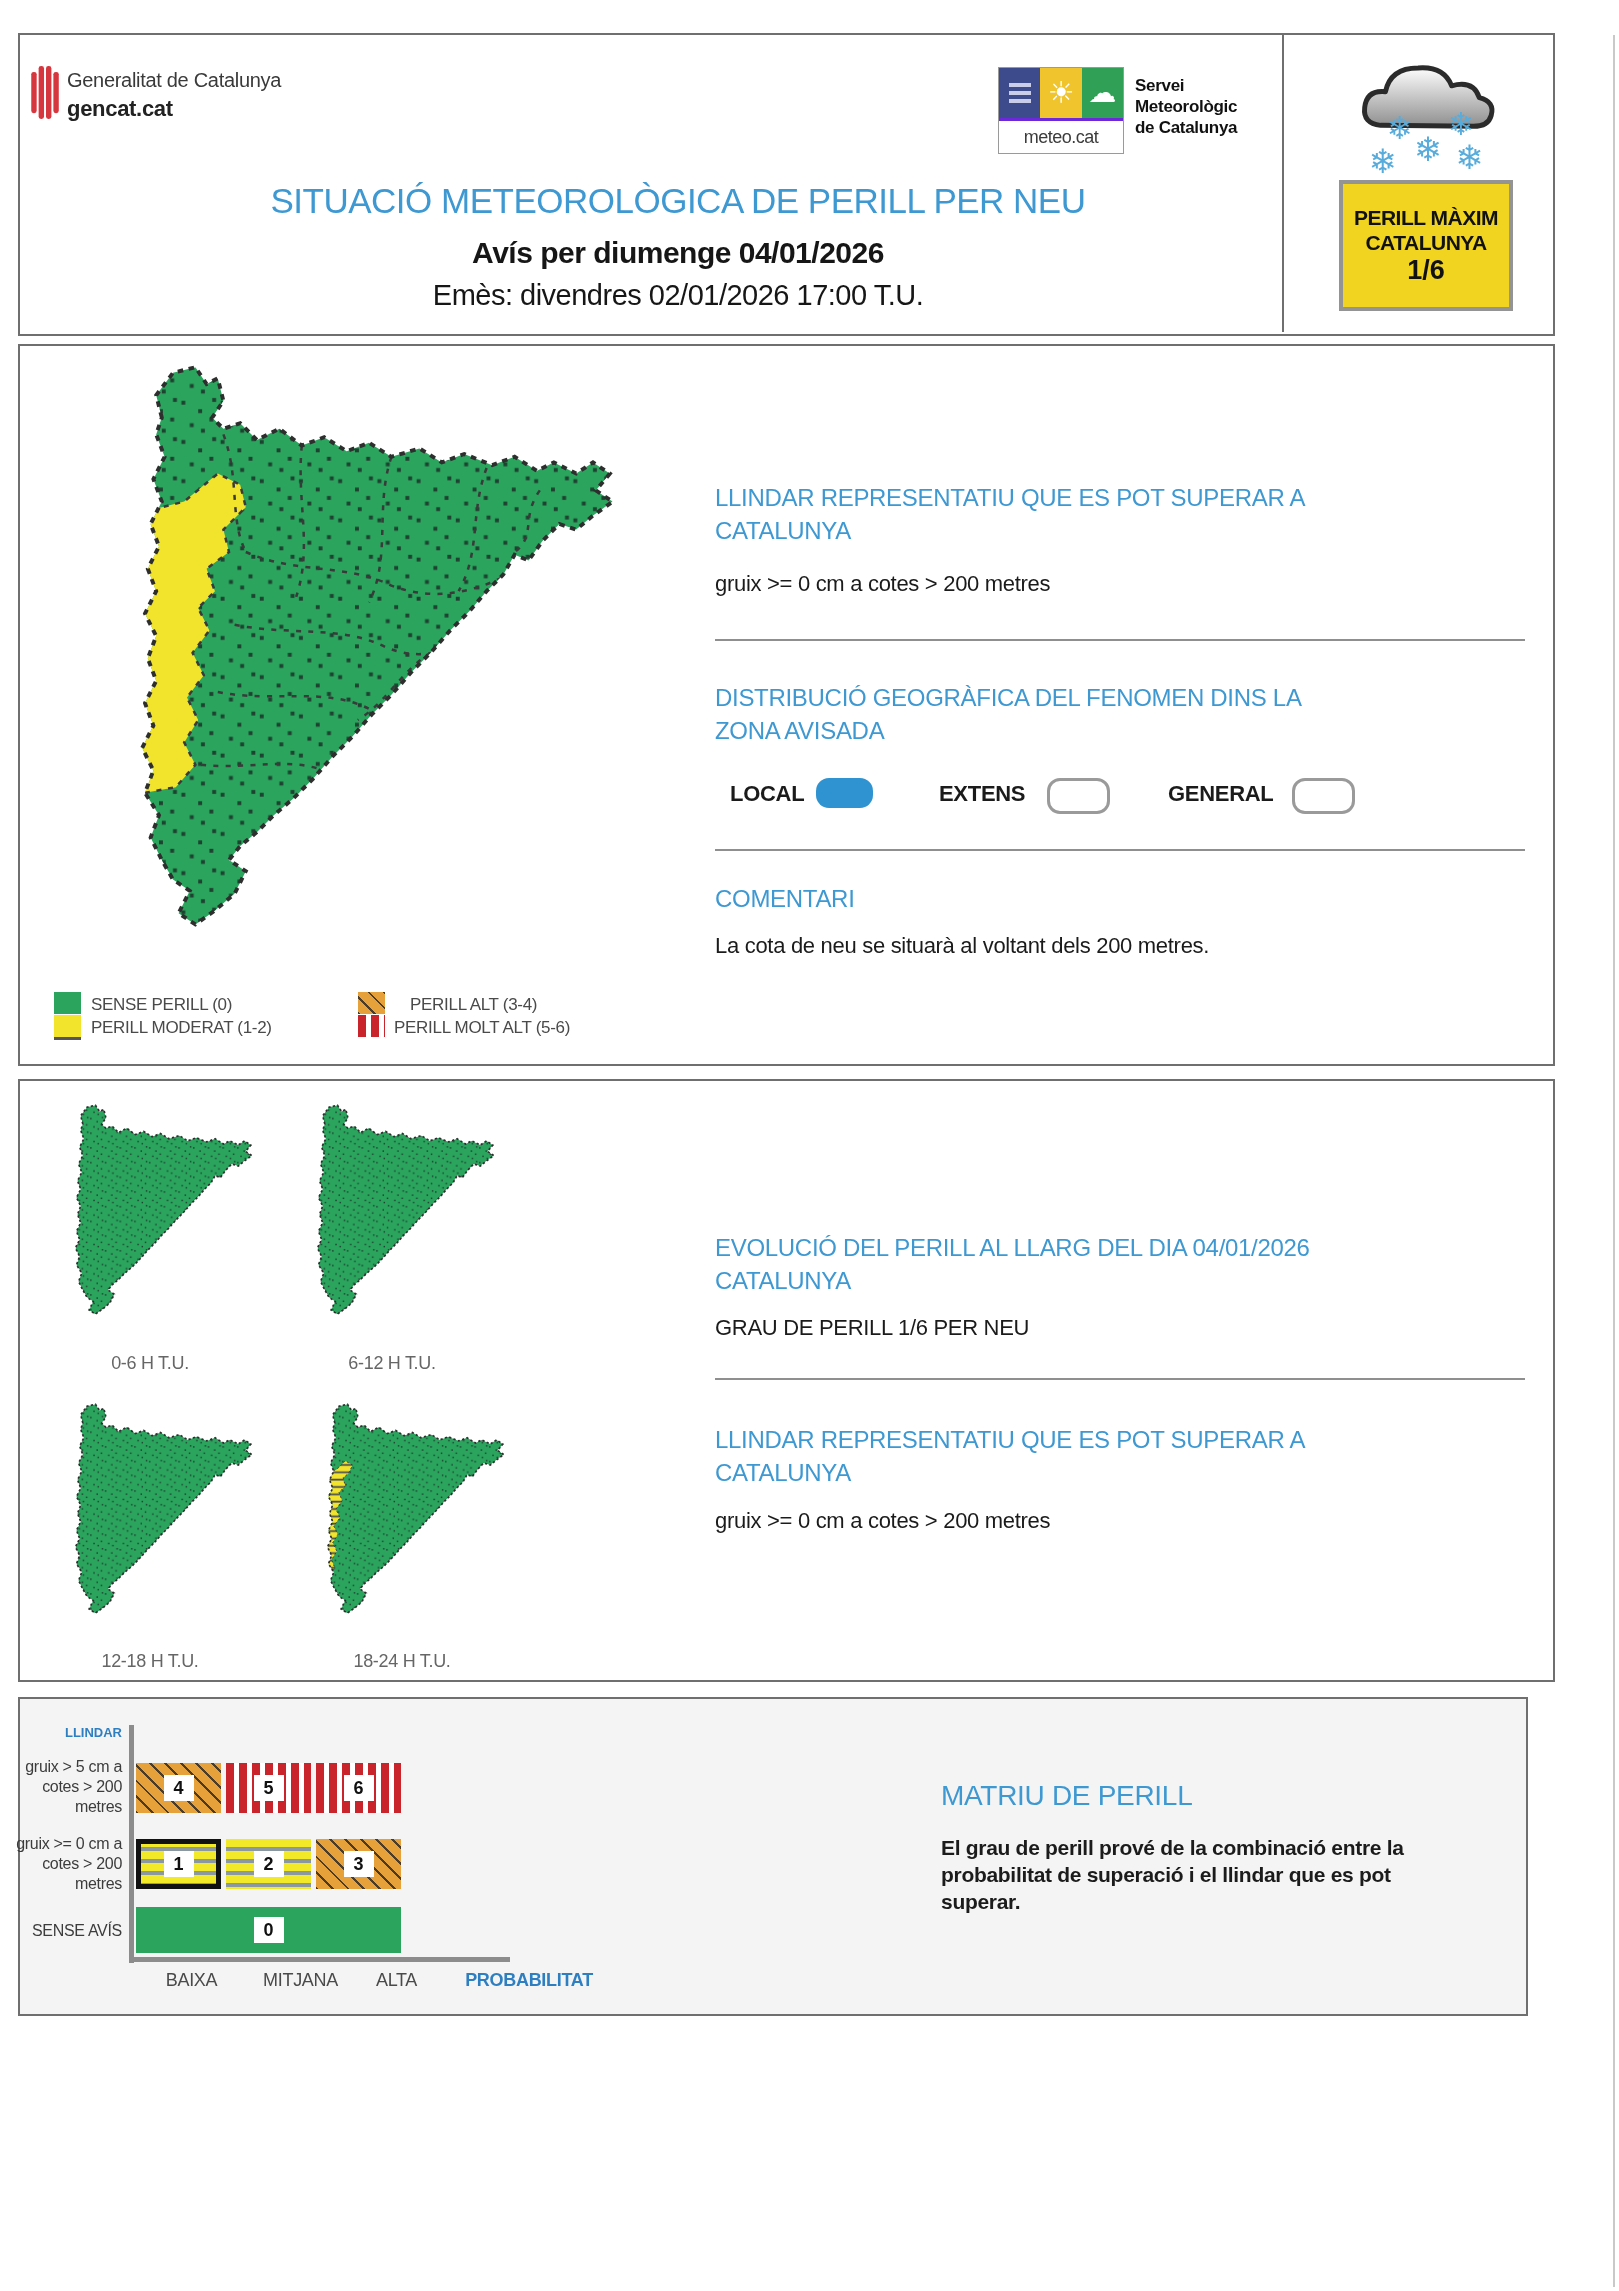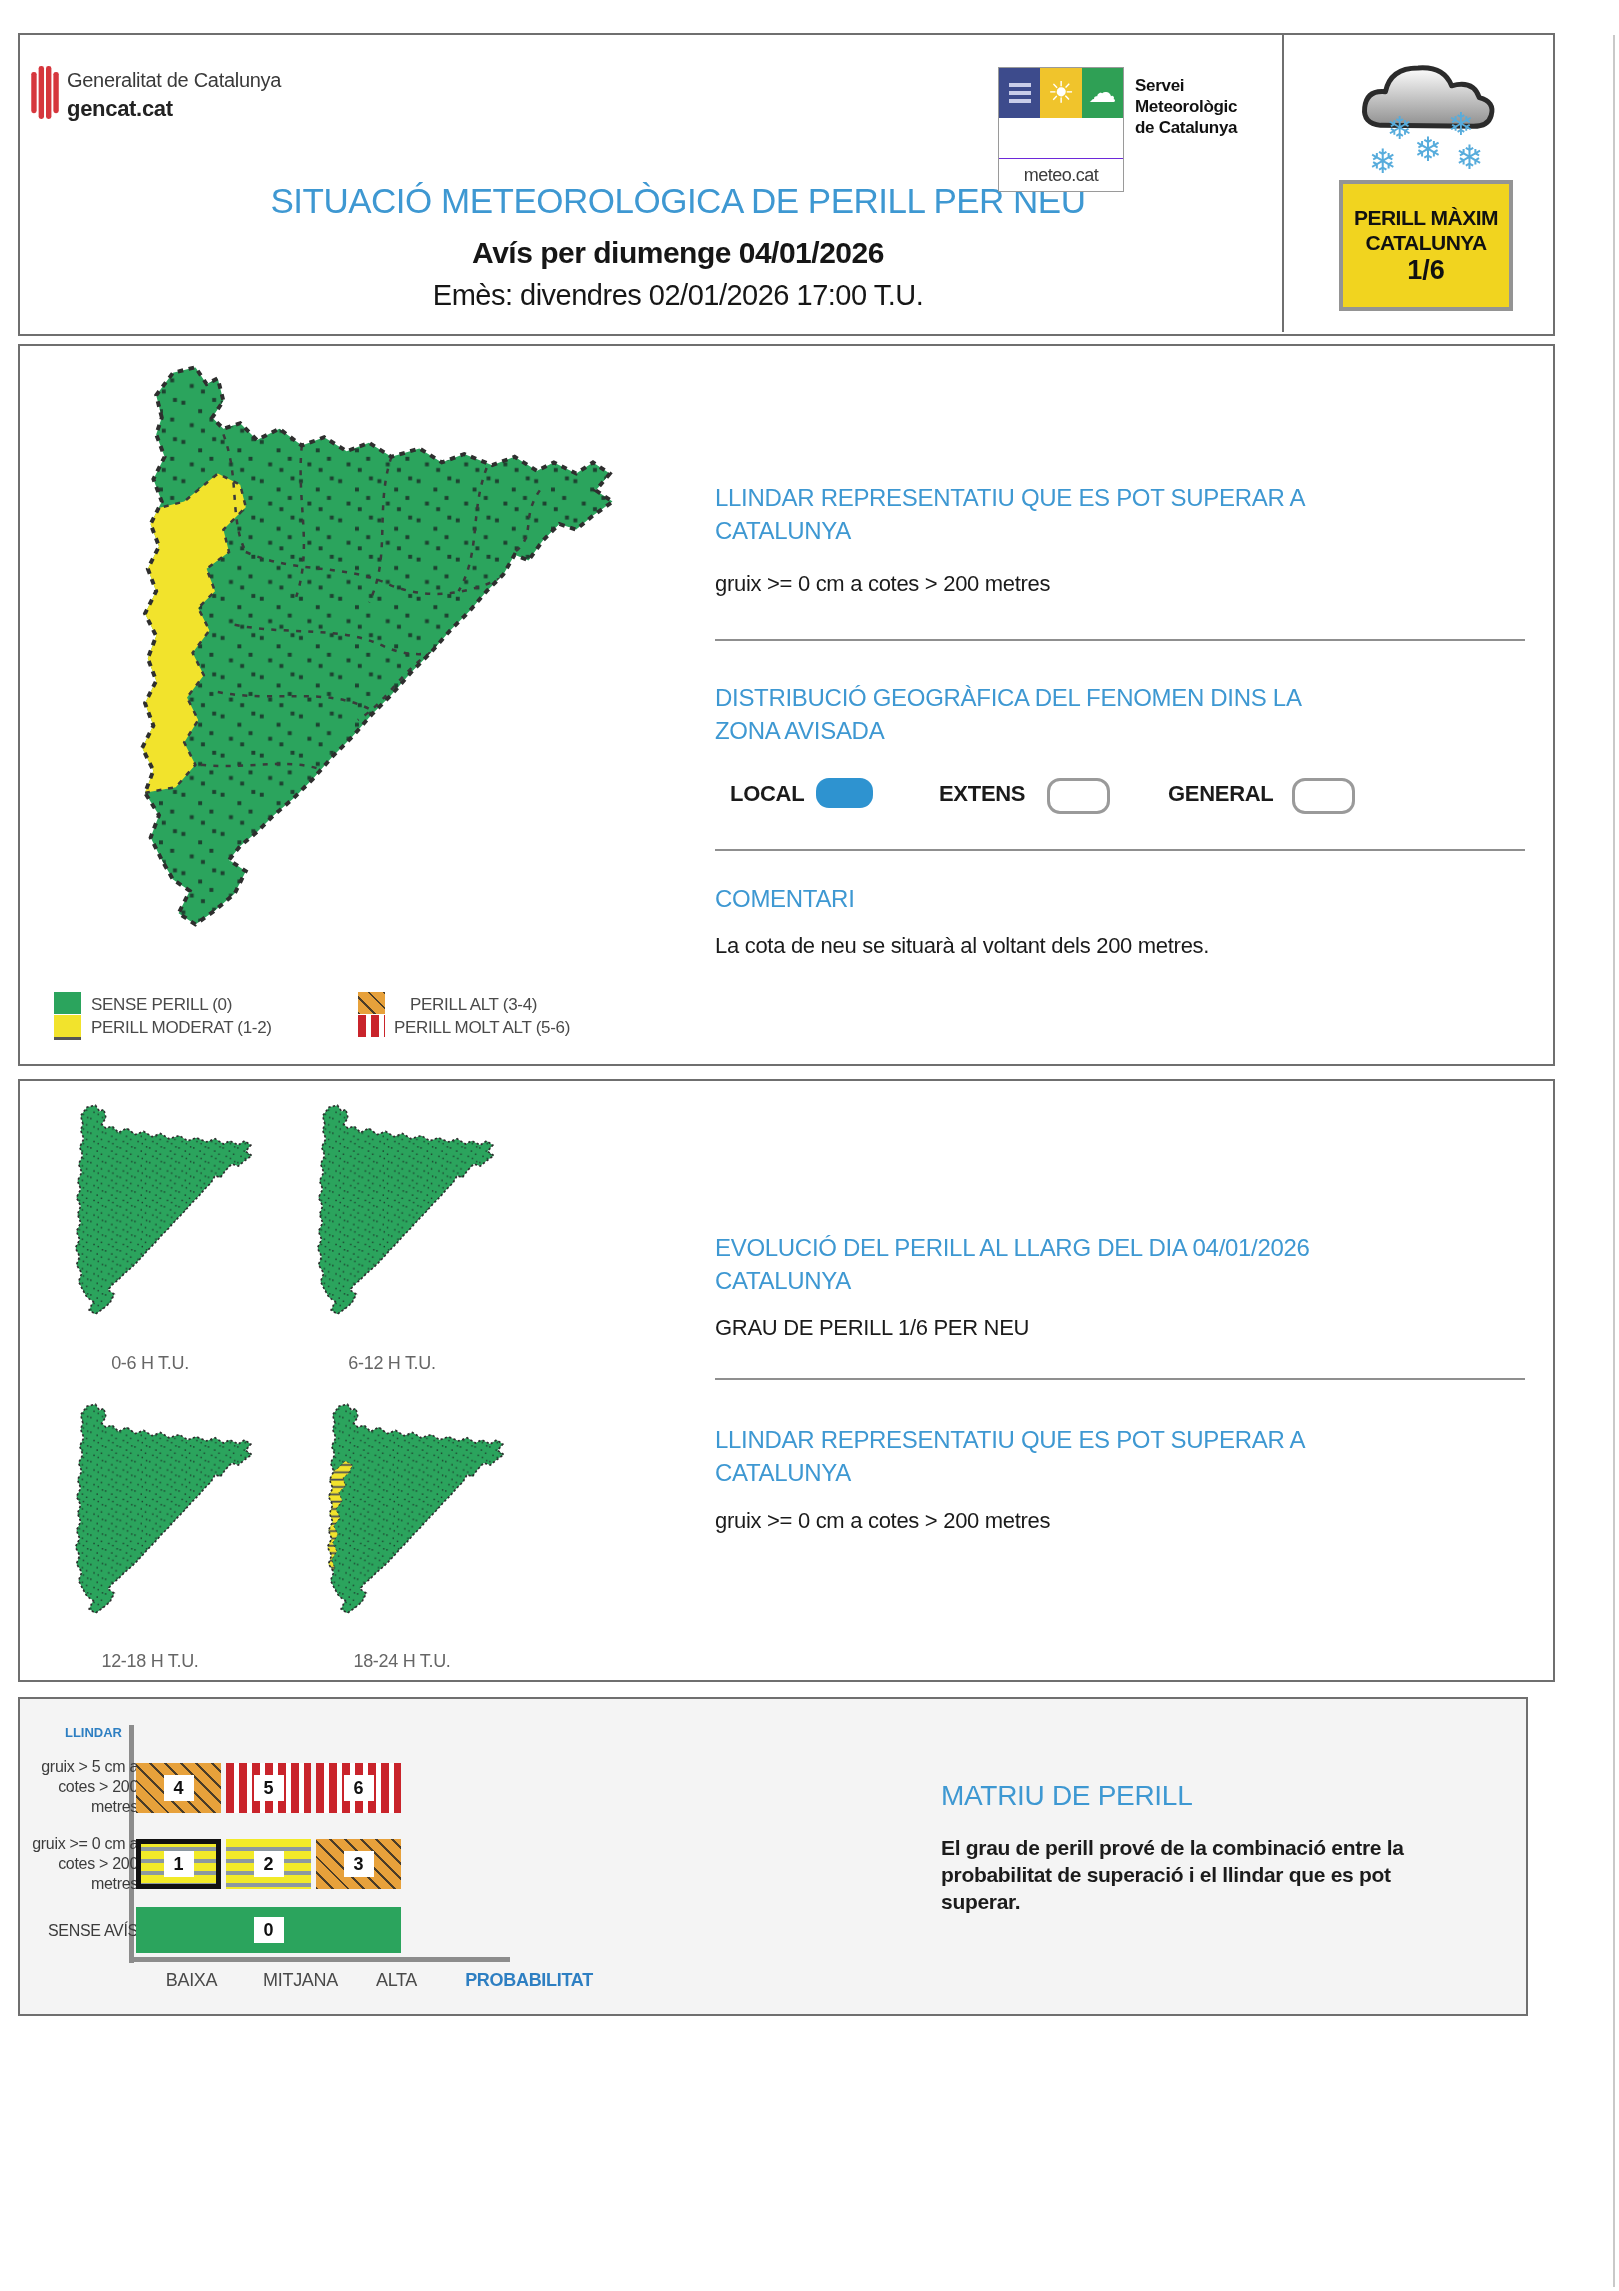--- a/index.html
+++ b/index.html
@@ -21,22 +21,22 @@
          font-size:30px;font-weight:bold;color:#161616;letter-spacing:-0.5px;}
   .issued{position:absolute;left:59px;top:279px;width:1238px;text-align:center;
          font-size:29px;color:#161616;letter-spacing:-0.5px;}
   .meteo-logo{position:absolute;left:998px;top:67px;width:124px;border:1px solid #9a9a9a;background:#fff;}
   .meteo-squares{display:flex;height:50px;}
   .msq{flex:1;display:flex;align-items:center;justify-content:center;position:relative;}
   .msq-navy{background:#3D4B8C;}
   .msq-yellow{background:#F0C42C;color:#fff;font-size:30px;line-height:30px;}
   .msq-green{background:#2FA055;color:#fff;font-size:28px;line-height:28px;}
   .navy-bars span{display:block;width:22px;height:4px;background:#C9CDE9;margin:4px 0;}
-  .meteo-strip{height:32px;border-top:1px solid #6d28d9;display:flex;align-items:center;justify-content:center;
-               font-size:18px;color:#3c3c3c;letter-spacing:-0.5px;margin-top:40px;}
+  .meteo-strip{height:32px;border-top:3px solid #6d28d9;display:flex;align-items:center;justify-content:center;
+               font-size:18px;color:#3c3c3c;letter-spacing:-0.5px;}
   .service{position:absolute;left:1135px;top:75px;font-size:17px;font-weight:bold;color:#111;
            line-height:21px;letter-spacing:-0.3px;}
   .perill-box{position:absolute;left:1339px;top:180px;width:166px;height:123px;background:#F1D41F;
               border:4px solid #949494;display:flex;flex-direction:column;align-items:center;justify-content:center;}
   .perill-box .l{font-size:21px;font-weight:bold;color:#111;line-height:25px;letter-spacing:-0.5px;}
   .perill-box .v{font-size:27px;font-weight:bold;color:#111;line-height:31px;}
   
   .opt-label{position:absolute;top:781px;font-size:22px;font-weight:bold;color:#1b1b1b;letter-spacing:-0.3px;}
   .pill{position:absolute;top:778px;width:57px;height:30px;border-radius:13px;}
   .pill-on{background:#2E93D0;}
@@ -51,21 +51,21 @@
     background-image:repeating-linear-gradient(45deg, rgba(35,35,35,0.8) 0 2px, transparent 2px 11px);}
   .fill-red{background-image:repeating-linear-gradient(90deg,#C9242B 0 8px,#ffffff 8px 13px);}
   .fill-ystripe{background-color:#F2EA28;
     background-image:repeating-linear-gradient(180deg, transparent 0 8px, #8C98A0 8px 12px);}
   
   .map-label{position:absolute;width:210px;text-align:center;font-size:18px;color:#666;letter-spacing:-0.3px;}
   
   .mx-axis{position:absolute;background:#8c8c8c;}
   .mx-ylab{position:absolute;left:0px;width:122px;text-align:right;font-size:13px;font-weight:bold;color:#2E7FC2;}
   .mx-rowlab{position:absolute;left:0px;width:122px;text-align:right;font-size:16px;color:#3c3c3c;
-             line-height:20px;letter-spacing:-0.3px;white-space:nowrap;padding-left:16px;}
+             line-height:20px;letter-spacing:-0.3px;white-space:nowrap;}
   .mcell{position:absolute;display:flex;align-items:center;justify-content:center;}
   .mcell .badge{background:#fff;min-width:24px;height:26px;display:flex;align-items:center;justify-content:center;
                 font-size:18px;font-weight:bold;color:#111;padding:0 3px;}
   .mcell-current{outline:5px solid #111;outline-offset:-5px;}
   .mx-xlab{position:absolute;top:1970px;font-size:18px;color:#4a4a4a;text-align:center;width:119px;letter-spacing:-0.3px;}
   .sec3-bg{position:absolute;left:18px;top:1697px;width:1506px;height:315px;background:#f4f4f4;border:2px solid #6f6f6f;}
   .mx-head{position:absolute;left:941px;top:1780px;font-size:28px;color:#3E98D2;letter-spacing:-0.3px;}
   .mx-desc{position:absolute;left:941px;top:1834px;width:515px;font-size:21px;font-weight:bold;color:#1b1b1b;
            line-height:27px;letter-spacing:-0.3px;}
   svg text.flake{font-family:"DejaVu Sans",sans-serif;}

